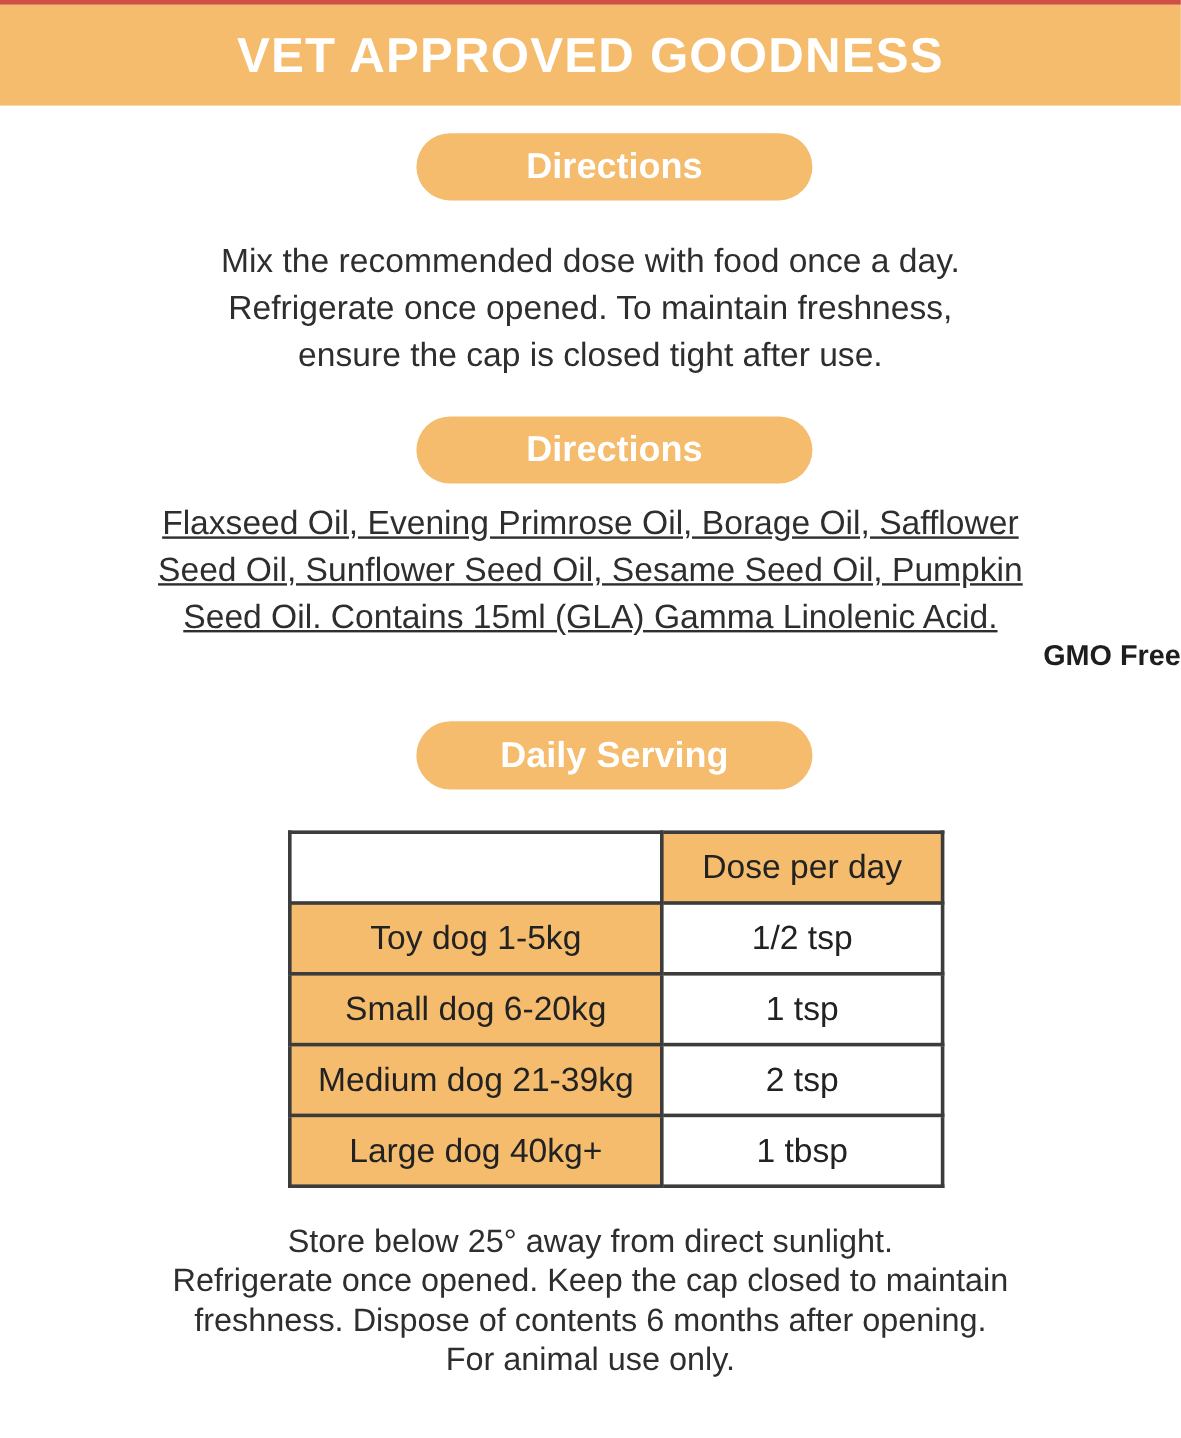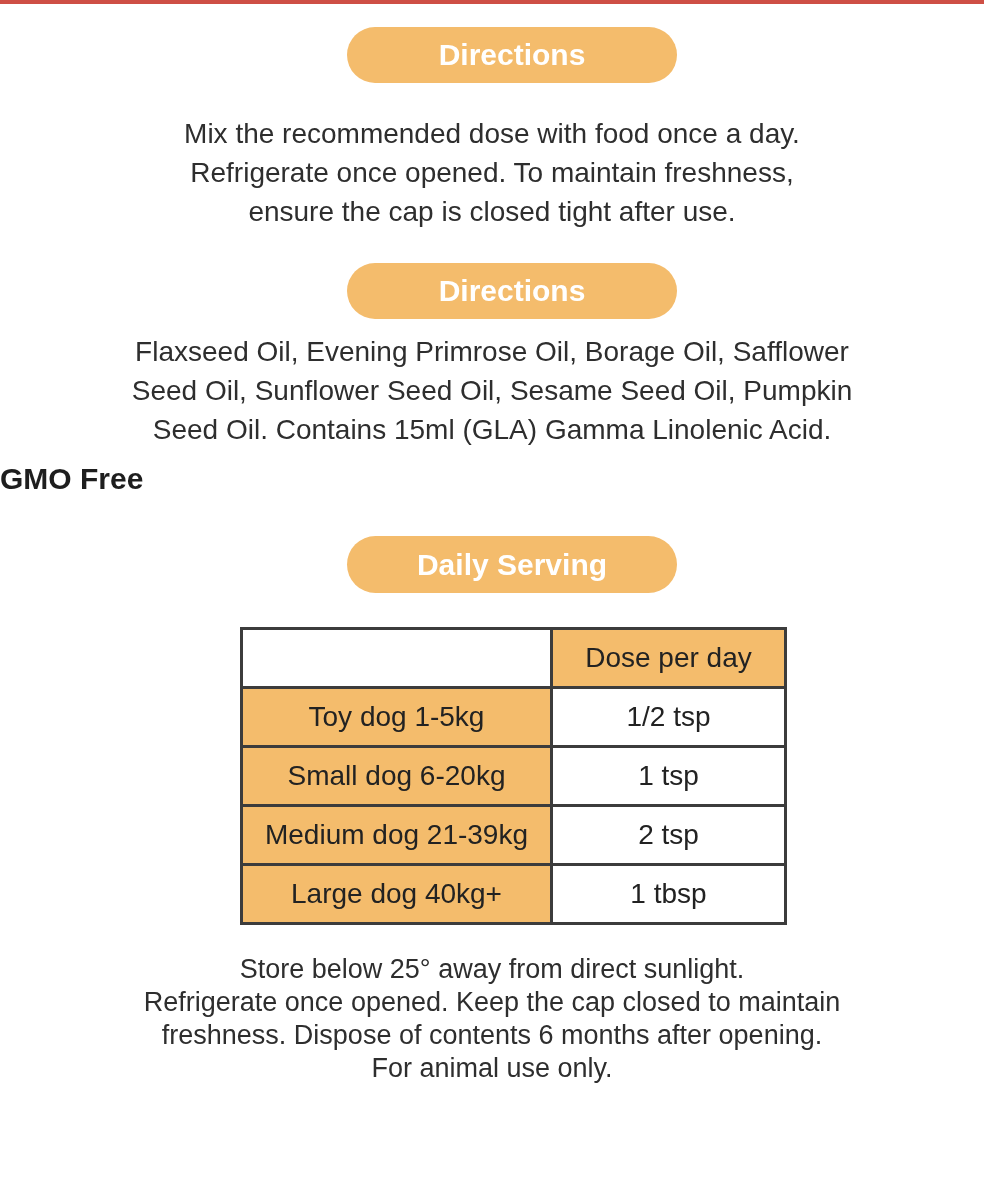--- a/index.html
+++ b/index.html
@@ -62,26 +62,25 @@
   .pill-serving { margin-top: 40px; height: 57px; }
 
   .body-text {
     text-align: center;
     font-size: 28px;
     line-height: 39px;
     color: var(--text-dark);
   }
   .body-text .text-line { display: block; }
   .directions-text { margin-top: 31px; }
-  .ingredients-text { margin-top: 13px; }
+  .ingredients-text { margin-top: 13px; text-decoration: underline; }
 
   .gmo-free {
-    margin-top: 13px;
-    text-align: left;
-    font-size: 30px;
+    text-align: right;
+    font-size: 24px;
     font-weight: bold;
     color: #1E1E1E;
   }
 
   .table-wrap {
     margin: 34px 0 0 240px;
     width: 544px;
   }
   table.serving-table {
     border-collapse: collapse;
@@ -113,20 +112,23 @@
   }
   .storage-text .text-line { display: block; }
 </style>
 </head>
 <body>
 
 <div class="page">
 
   <div class="top-strip"></div>
 
+  <header class="banner">
+    <h1>VET APPROVED GOODNESS</h1>
+  </header>
 
   <div class="pill pill-directions">
     <span>Directions</span>
   </div>
 
   <div class="body-text directions-text">
     <span class="text-line">Mix the recommended dose with food once a day.</span>
     <span class="text-line">Refrigerate once opened. To maintain freshness,</span>
     <span class="text-line">ensure the cap is closed tight after use.</span>
   </div>

